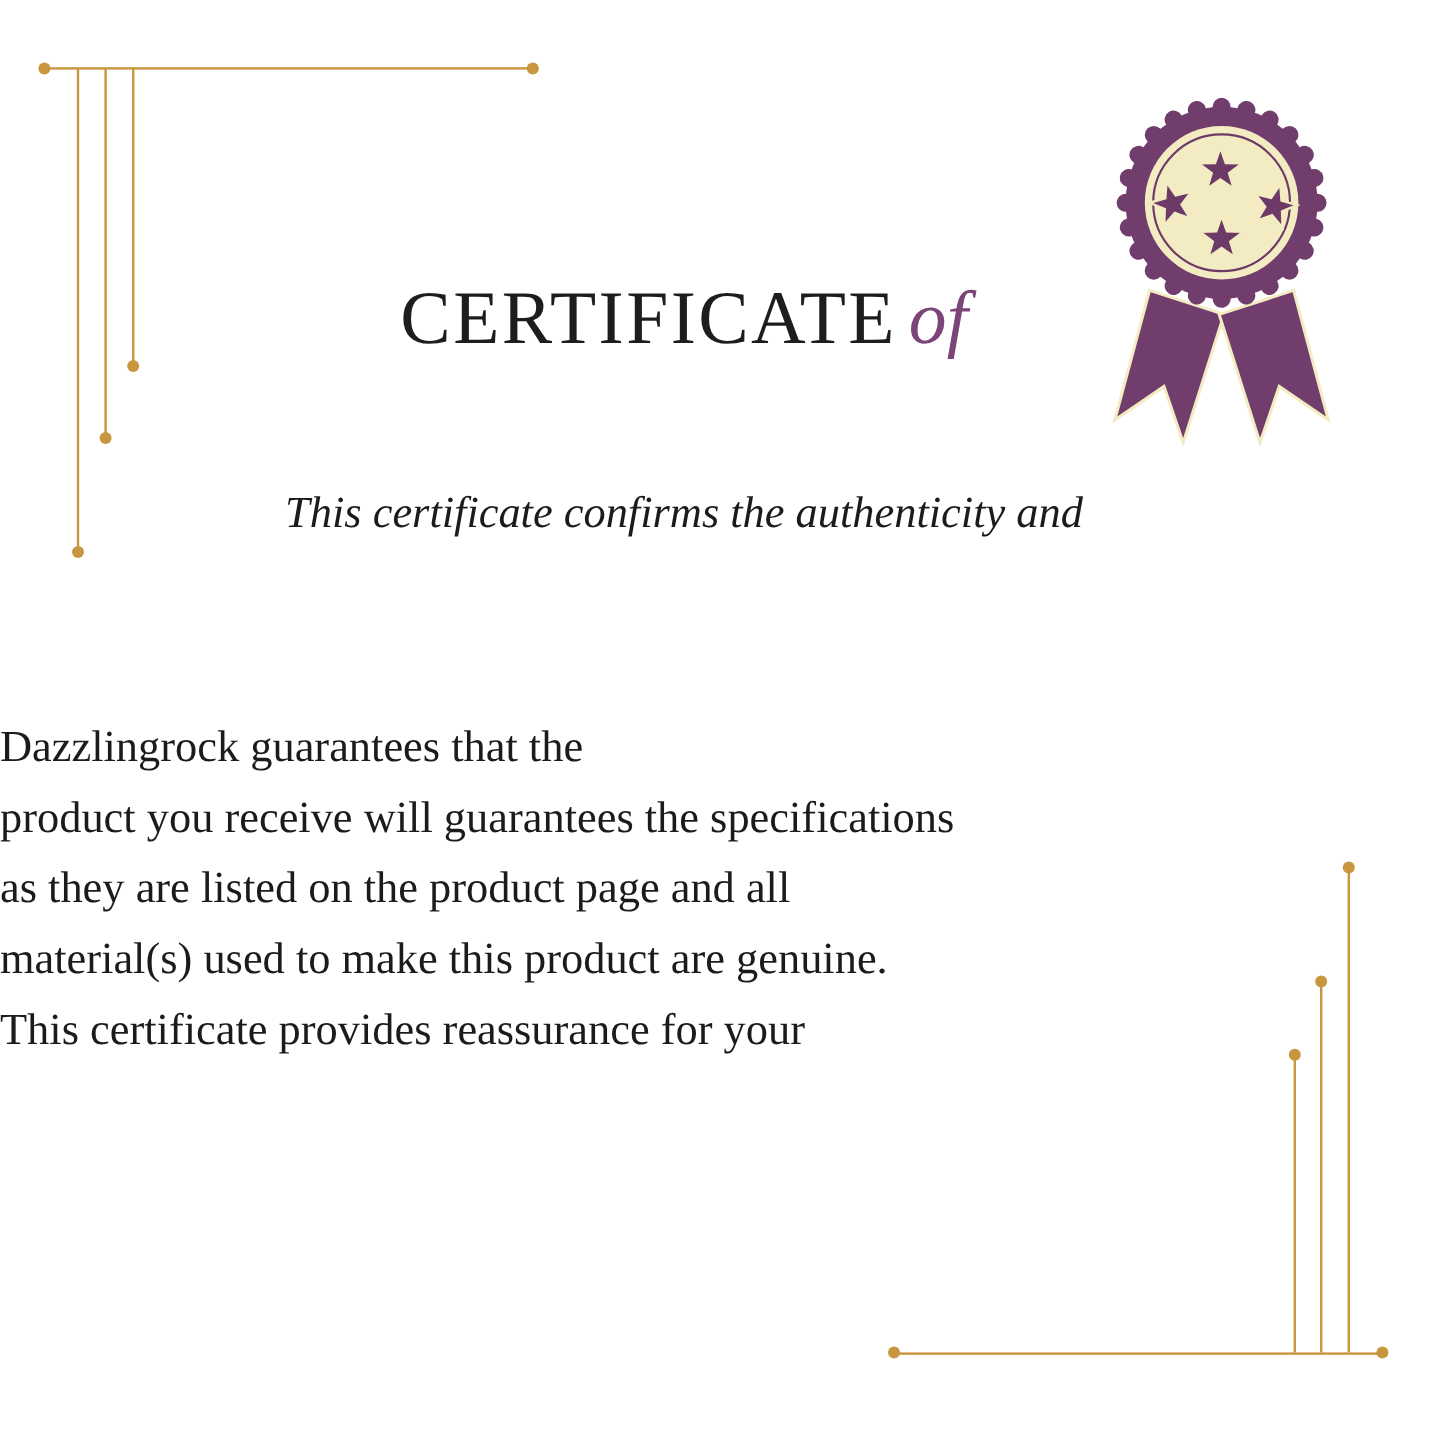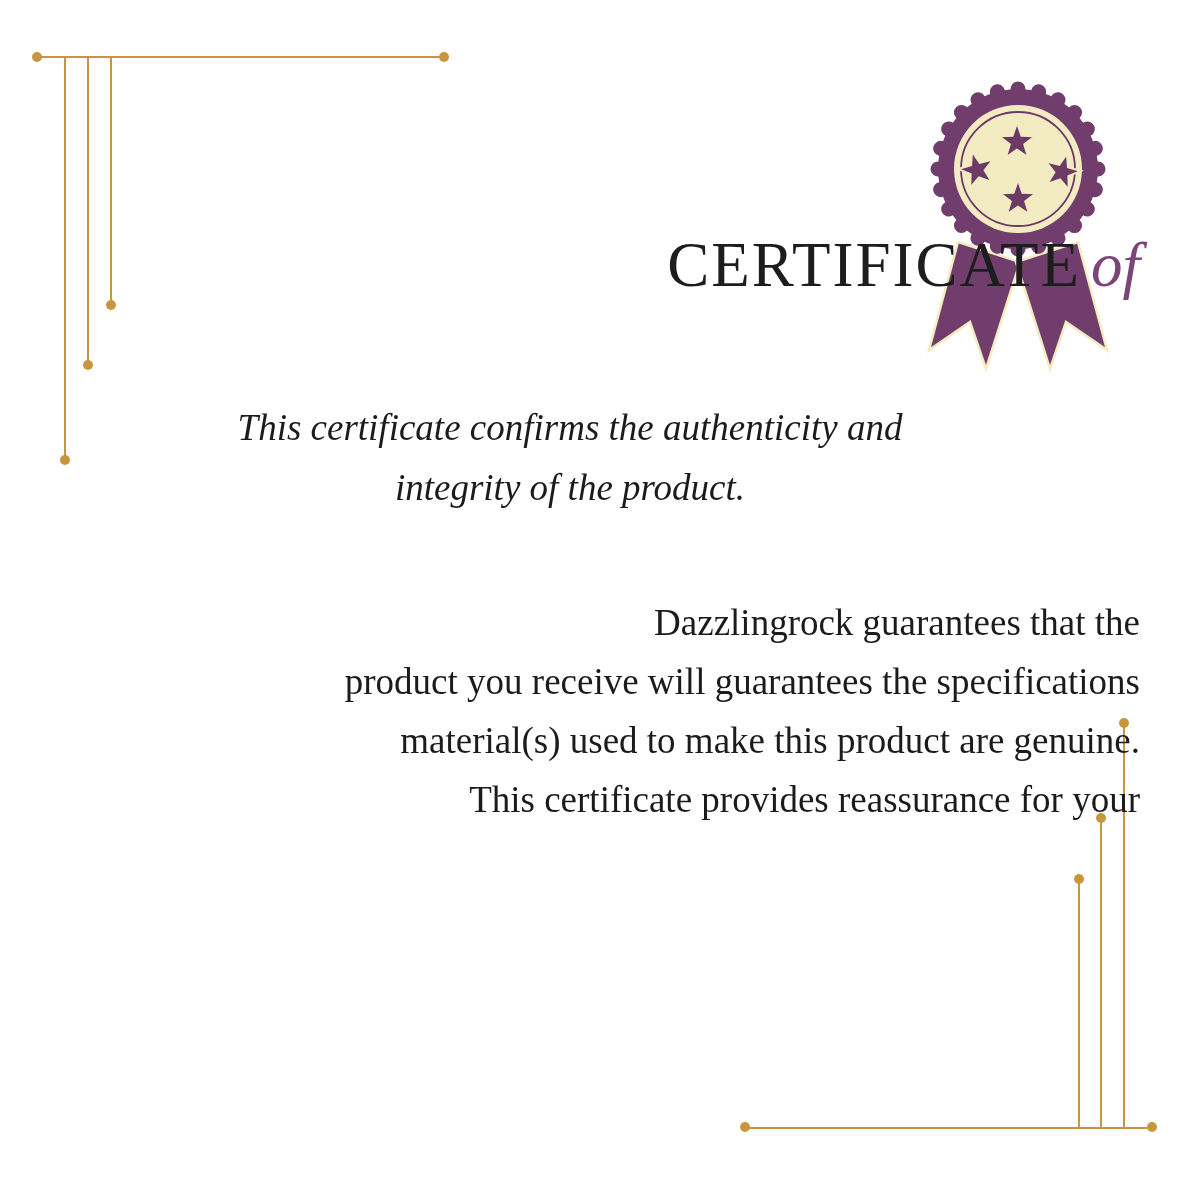--- a/index.html
+++ b/index.html
@@ -3,26 +3,26 @@
 <meta charset="utf-8">
 <style>
   html,body{margin:0;padding:0;}
   body{
     width:1200px;height:1200px;position:relative;background:#ffffff;
     font-family:"Liberation Serif","DejaVu Serif",serif;overflow:hidden;
   }
   
   .gold-line{position:absolute;background:#C8963E;}
   .gold-dot{position:absolute;width:10px;height:10px;border-radius:50%;background:#C8963E;}
-  .title{position:absolute;left:0;top:230px;width:1140px;text-align:right;
+  .title{position:absolute;left:0;top:230px;width:1140px;text-align:center;
          font-size:63px;line-height:70px;letter-spacing:2px;color:#1d1d1d;}
   .title .accent{font-style:italic;letter-spacing:0;color:#7b4577;margin-left:10px;}
   .intro{position:absolute;left:0;top:398px;width:1140px;text-align:center;
          font-size:37px;line-height:60px;color:#1b1b1b;font-style:italic;}
-  .body-par{position:absolute;left:0;top:593px;width:1140px;text-align:right;
+  .body-par{position:absolute;left:0;top:593px;width:1140px;text-align:left;
          font-size:37px;line-height:59px;color:#1b1b1b;}
   
   .badge{position:absolute;left:918px;top:62px;width:200px;height:330px;}
   .ribbon{fill:#713D6C;stroke:#F3ECC2;stroke-width:2.5;}
   .rosette-base{fill:#713D6C;}
   .rosette-dots{fill:none;stroke:#713D6C;stroke-width:15;stroke-linecap:round;}
   .rosette-face{fill:#F3ECC2;}
   .rosette-ring{fill:none;stroke:#6D3A68;stroke-width:1.8;}
   .star{fill:#6D3A68;stroke:#F3ECC2;stroke-width:2;}
 </style>
@@ -70,21 +70,21 @@
 </svg>
 
 <div class="title">
   <div>
     <span>CERTIFICATE</span><span class="accent">of</span>
   </div>
 </div>
 
 <div class="intro">
   <div>This certificate confirms the authenticity and</div>
-  <div>integrity of the product.</div>
 </div>
 
 <div class="body-par">
   <div>Dazzlingrock guarantees that the</div>
   <div>product you receive will guarantees the specifications</div>
+  <div>as they are listed on the product page and all</div>
   <div>material(s) used to make this product are genuine.</div>
   <div>This certificate provides reassurance for your</div>
 </div>
 
 </body></html>

